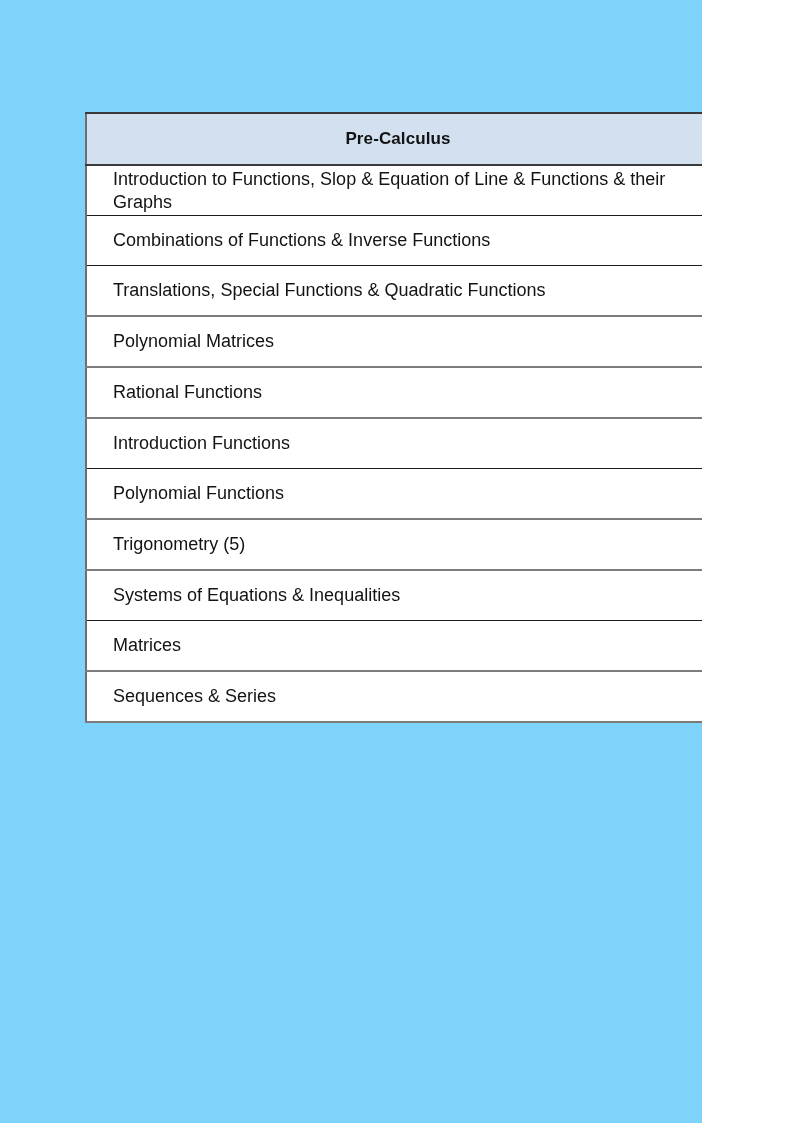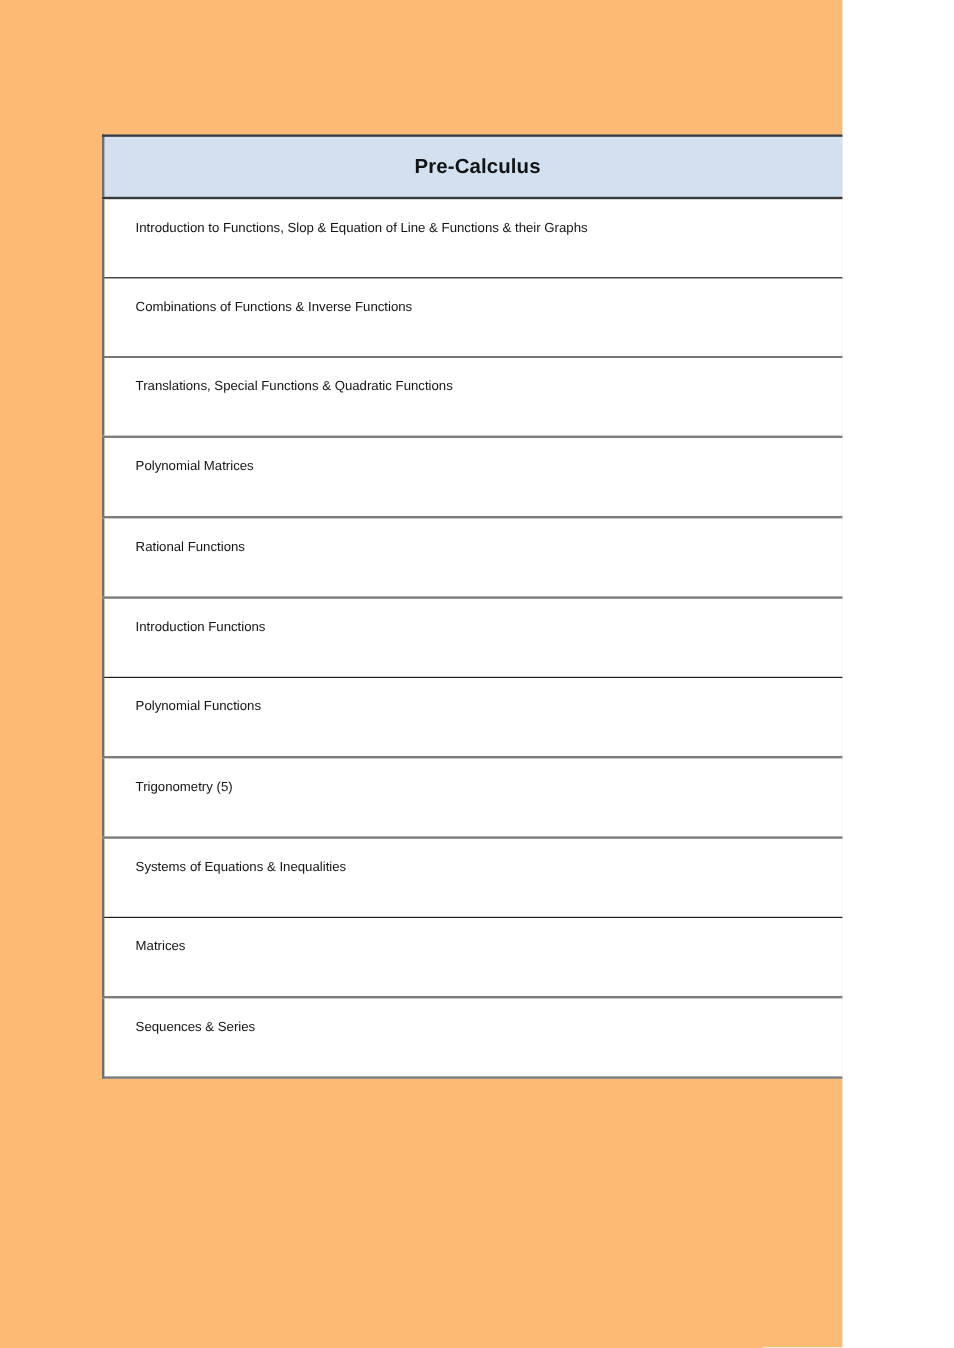--- a/index.html
+++ b/index.html
@@ -15,21 +15,21 @@
     font-family: "Liberation Sans", sans-serif;
     -webkit-font-smoothing: antialiased;
   }
 
   .page {
     position: absolute;
     left: 0;
     top: 0;
     width: 702px;
     height: 1123px;
-    background: #fdba74;
+    background: #7dd3fc;
     overflow: hidden;
   }
 
   
   .syllabus-table {
     position: absolute;
     left: 85px;
     top: 112px;
     width: 626px;
     box-sizing: border-box;
@@ -51,24 +51,24 @@
     font-weight: bold;
     color: #131313;
     letter-spacing: 0.1px;
     padding: 0;
   }
 
   .table-row-cell {
     height: 49px;
     vertical-align: middle;
     text-align: left;
-    font-size: 11px;
+    font-size: 18px;
     font-weight: normal;
     color: #131313;
-    padding: 0 10px 16px 26px;
+    padding: 0 10px 0 26px;
     background: #ffffff;
     line-height: 1.25;
   }
 
   
   .sep-dark  { border-bottom: 1.6px solid #1d1d1d; }
   .sep-gray  { border-bottom: 2px solid #7d7d7d; }
   .sep-none  { border-bottom: 0 none; border-radius: 11px; }
 </style>
 </head>

